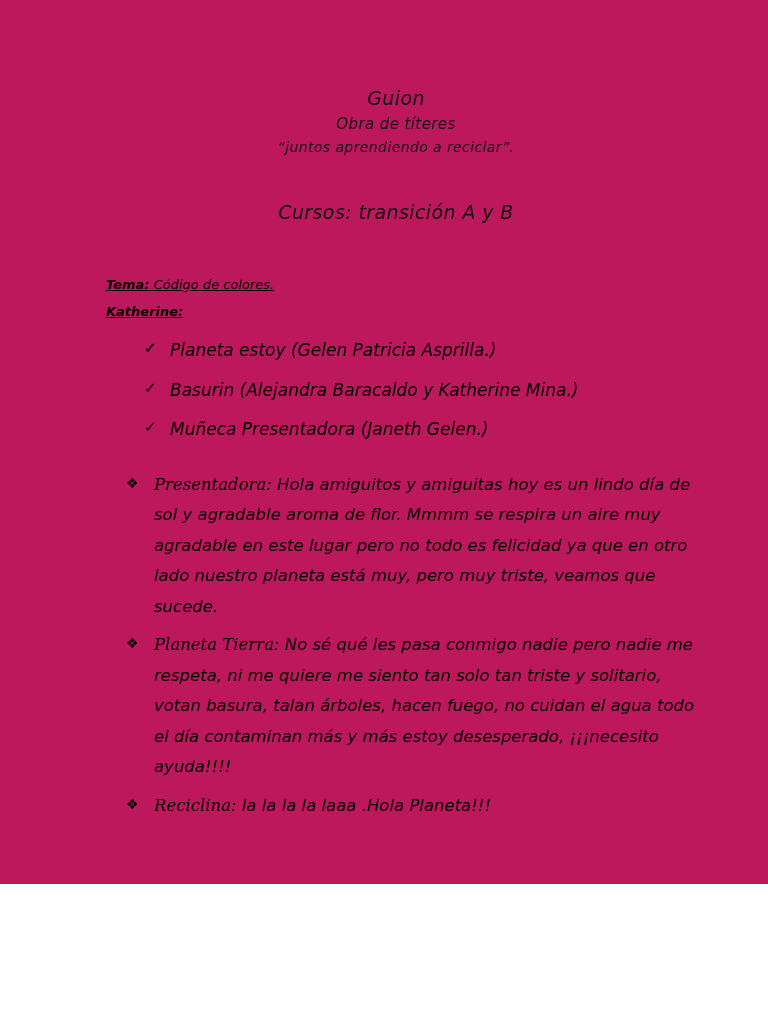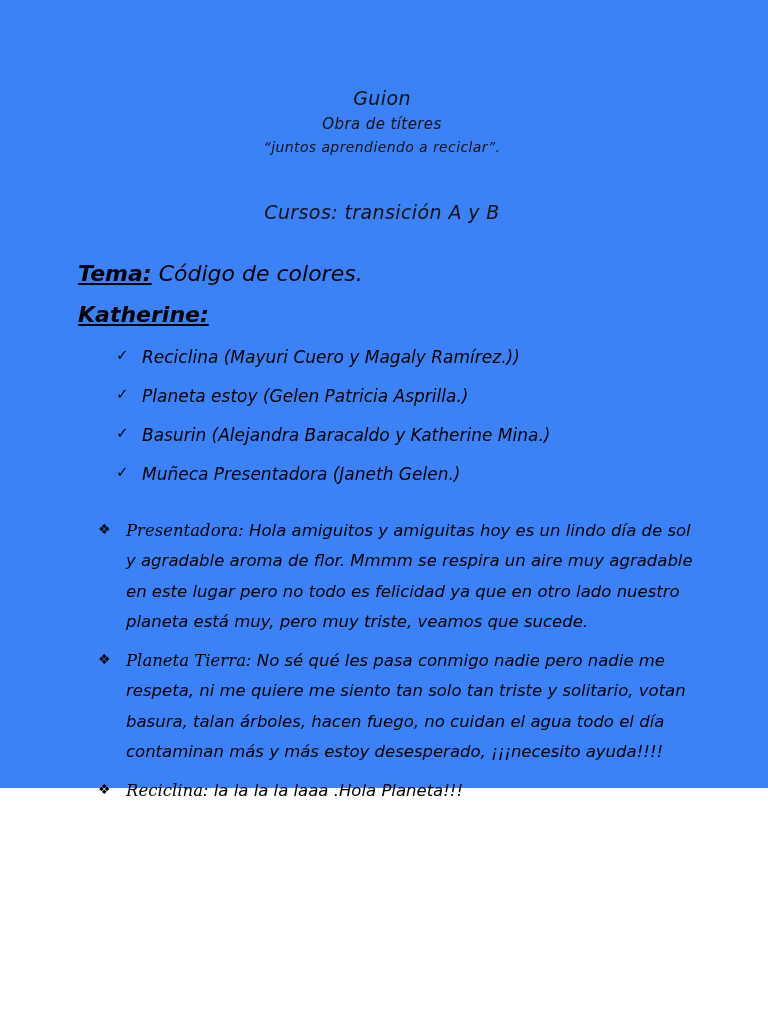--- a/index.html
+++ b/index.html
@@ -10,47 +10,48 @@
   body {
     width: 768px;
     height: 1024px;
     font-family: "DejaVu Sans", sans-serif;
     color: #000000;
     overflow: hidden;
   }
   .page {
     position: relative;
     width: 768px;
-    height: 788px;
-    background: #3b82f6;
+    height: 884px;
+    background: #be185d;
     box-sizing: border-box;
-    padding: 84px 72px 40px 68px;
+    padding: 84px 72px 40px 96px;
   }
   .title-block {
     text-align: center;
     font-family: "DejaVu Sans", sans-serif;
     font-size: 19px;
     line-height: 1.55;
     letter-spacing: 0.4px;
     color: #111;
   }
   .title-line {
     display: block;
     font-style: italic;
   }
   .title-line.l1 { font-size: 19px; }
   .title-line.l2 { font-size: 15px; }
   .title-line.l3 { font-size: 14px; }
   .title-line.l4 { font-size: 19px; margin-top: 40px; }
 
   .meta {
-    margin-top: 28px;
-    font-size: 22px;
+    margin-top: 47px;
+    font-size: 13px;
     line-height: 1.6;
     font-style: italic;
+    text-decoration: underline;
   }
   .meta-row {
     margin: 0 0 6px 10px;
   }
   .meta-label {
     font-weight: bold;
     text-decoration: underline;
     font-style: italic;
   }
   .meta-value {
@@ -123,21 +124,20 @@
       <span class="meta-label">Tema:</span><span class="meta-value"> Código de colores.</span>
     </div>
     <div class="meta-row">
       <span class="meta-label">Katherine:</span><span class="meta-value"></span>
     </div>
   </div>
 
   <ul class="char-list">
     <li>
       <span class="tick">✓</span>
-      <span>Reciclina (Mayuri Cuero y Magaly Ramírez.))</span>
     </li>
     <li>
       <span class="tick">✓</span>
       <span>Planeta estoy (Gelen Patricia Asprilla.)</span>
     </li>
     <li>
       <span class="tick">✓</span>
       <span>Basurin (Alejandra Baracaldo y Katherine Mina.)</span>
     </li>
     <li>

